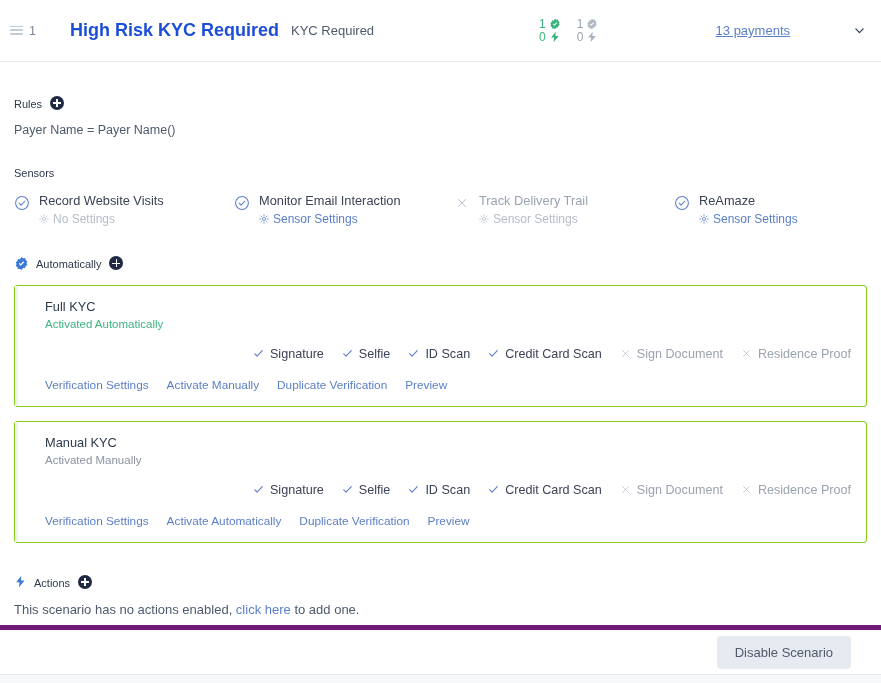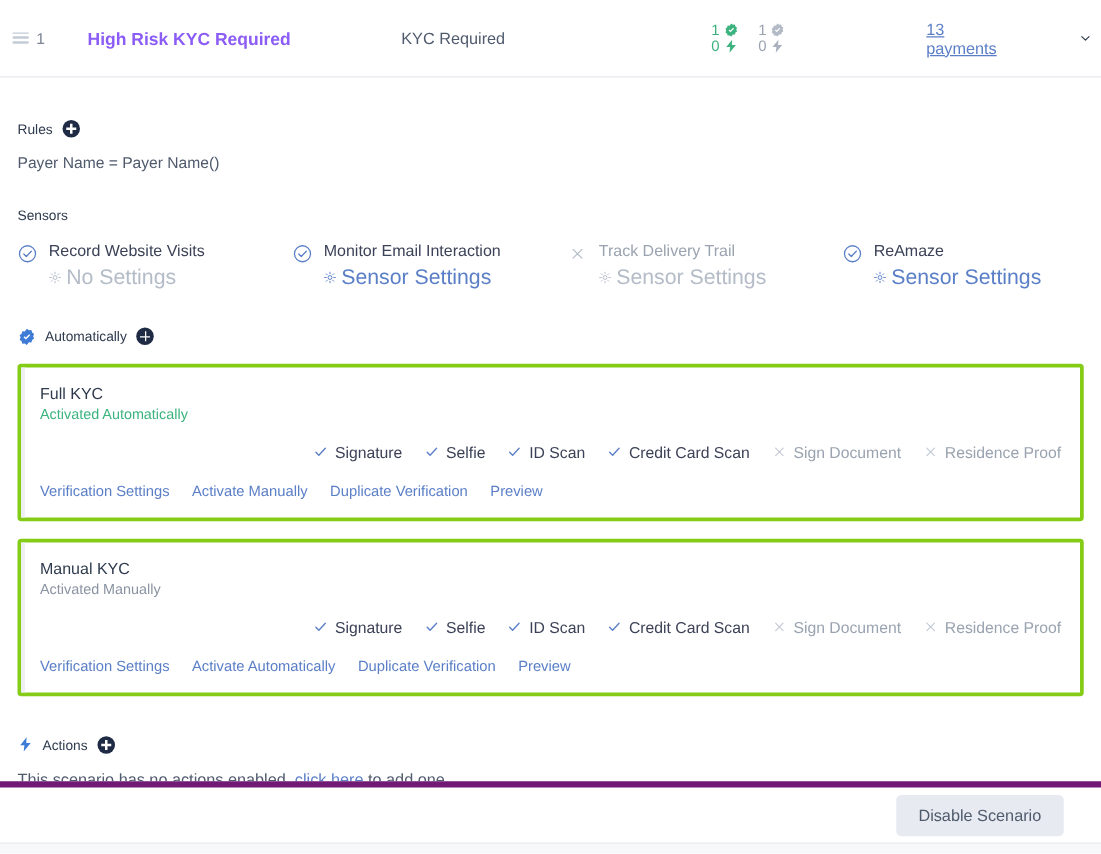--- a/index.html
+++ b/index.html
@@ -49,24 +49,24 @@
     border-radius: 1px;
   }
   .handle-icon span:nth-child(1) { width: 13px; }
   .handle-icon span:nth-child(2) { width: 13px; }
   .handle-icon span:nth-child(3) { width: 13px; }
   .hdr-index {
     font-size: 12.5px;
     color: #7b8494;
   }
   .hdr-title {
-    font-size: 14px;
+    font-size: 18px;
     font-weight: bold;
-    color: #8b5cf6;
-    width: 251px;
+    color: #1d4ed8;
+    width: 221px;
     flex: 0 0 auto;
   }
   .hdr-subtitle {
     font-size: 13px;
     color: #4f5a6d;
     width: 230px;
     flex: 0 0 auto;
   }
   .hdr-stats {
     display: flex;
@@ -162,36 +162,36 @@
     font-size: 12.8px;
     color: #3c4257;
     line-height: 1.25;
   }
   .sensor.disabled .sensor-name { color: #9aa3b0; }
   .sensor-settings {
     display: flex;
     align-items: center;
     gap: 4px;
     margin-top: 3px;
-    font-size: 17px;
+    font-size: 12px;
     color: #5b7fc7;
   }
   .sensor-settings.muted { color: #b4bcc8; }
   .gear { width: 10px; height: 10px; display: block; flex: 0 0 auto; }
 
   .verif-sect { padding-top: 30px; }
   .verif-head { display: flex; align-items: center; gap: 7px; }
   .badge-check { width: 15px; height: 15px; display: block; flex: 0 0 auto; }
 
   .vcard {
     margin-top: 14px;
-    border: 3px solid #84cc16;
+    border: 1px solid #84cc16;
     border-radius: 3px;
     background: #ffffff;
-    padding: 13px 15px 14px 15px;
+    padding: 13px 15px 14px 30px;
     position: relative;
   }
   .vcard::before {
     content: "";
     position: absolute;
     left: 0; top: 0; bottom: 0;
     width: 3px;
     background: #eef0f3;
   }
   .vcard-title {

